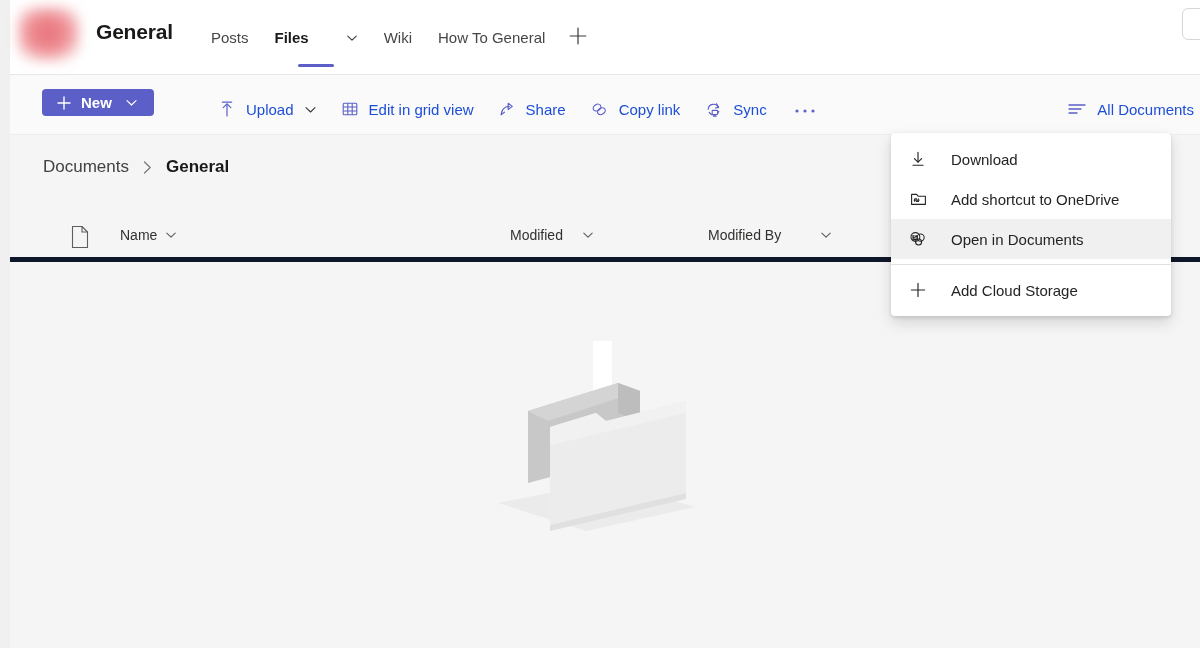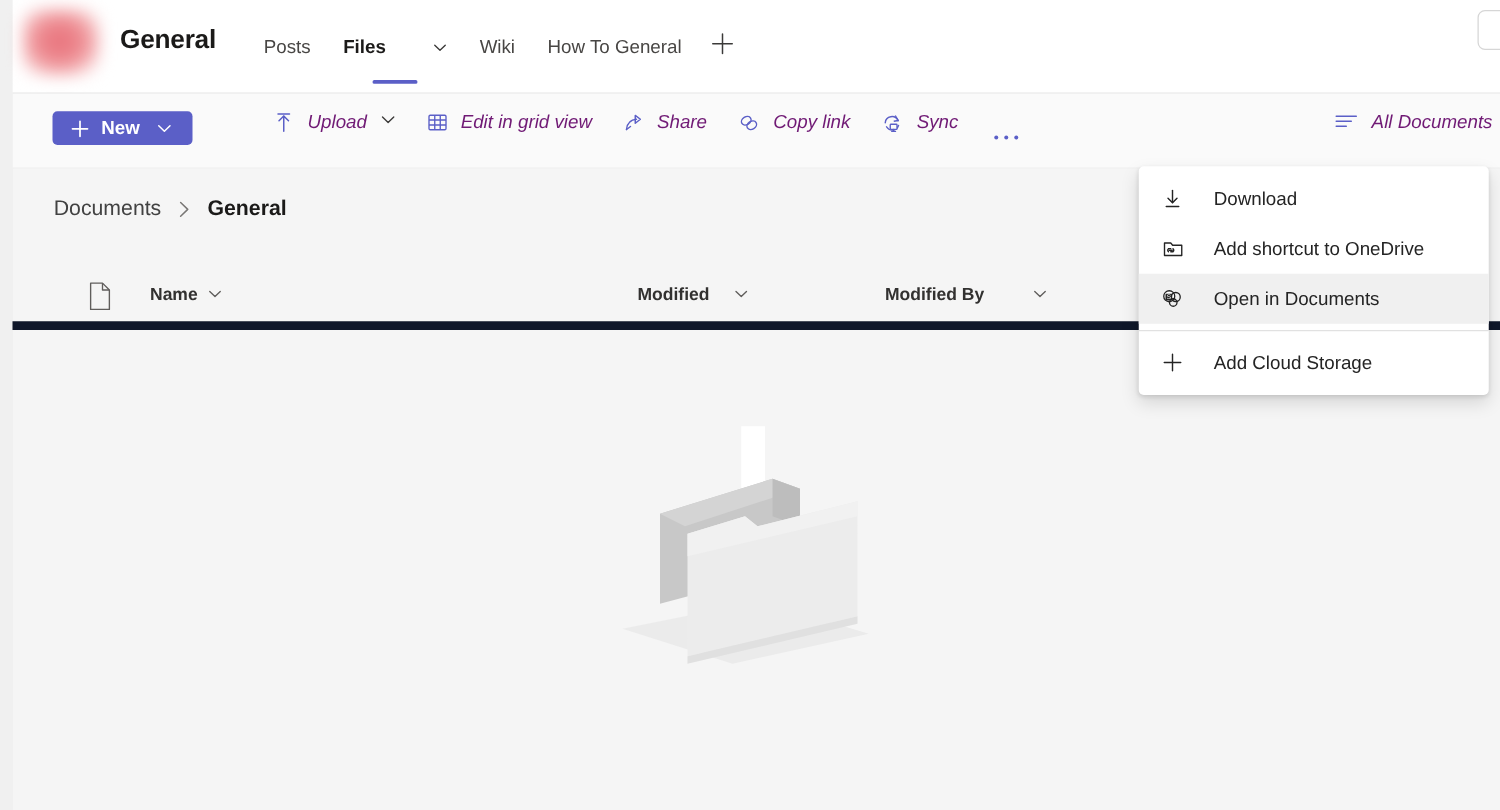--- a/index.html
+++ b/index.html
@@ -103,26 +103,25 @@
   }
   .cb-new .plus { margin-right: 9px; display: inline-flex; }
   .cb-new .chev { margin-left: 13px; display: inline-flex; }
 
   .cb-items {
     position: absolute; left: 196px; top: 14px;
     height: 40px;
     display: flex; align-items: center;
   }
   .cb-item {
-    display: flex; align-items: flex-start;
+    display: flex; align-items: center;
     height: 40px; padding: 0 12px;
-    font-size: 15px; color: #701a75;
+    font-size: 15px; color: #1d4ed8;
     cursor: pointer; border-radius: 4px;
     white-space: nowrap;
-    font-style: italic;
   }
   .cb-item .ic { display: inline-flex; margin-right: 10px; color: #5b5fc7; }
   .cb-item .chev { margin-left: 10px; display: inline-flex; color: #3b3a39; }
   .cb-ellipsis {
     display: flex; align-items: center; justify-content: center;
     height: 40px; width: 44px; margin-left: 4px;
     cursor: pointer; border-radius: 4px;
   }
   .cb-right {
     position: absolute; right: -6px; top: 14px;
@@ -141,22 +140,21 @@
     font-size: 17px;
   }
   .bc-link { color: #424242; cursor: pointer; }
   .bc-sep { margin: 0 13px; display: inline-flex; color: #797775; }
   .bc-current { color: #1b1a19; font-weight: bold; }
 
   
   .colheaders {
     position: absolute; left: 0; top: 80px;
     width: 1190px; height: 42px;
-    border-bottom: 7px solid #0f172a;
-    font-weight: bold;
+    border-bottom: 5px solid #0f172a;
   }
   .ch-fileicon { position: absolute; left: 60px; top: 10px; }
   .ch {
     position: absolute; top: 12px;
     display: flex; align-items: center;
     font-size: 14px; color: #323130; cursor: pointer;
   }
   .ch .chev { margin-left: 8px; display: inline-flex; color: #605e5c; }
   .ch-name { left: 110px; }
   .ch-modified { left: 500px; gap: 11px; }
@@ -165,21 +163,21 @@
   
   .emptystate {
     position: absolute; left: 0; top: 122px;
     width: 1190px; height: 391px;
     display: flex; align-items: center; justify-content: center;
   }
   .emptystate svg { display: block; margin-left: -10px; margin-top: -20px; }
 
   
   .menu {
-    position: absolute; left: 911px; top: 133px;
+    position: absolute; left: 891px; top: 133px;
     width: 280px;
     background: #ffffff;
     border-radius: 4px;
     box-shadow: 0 1.6px 3.6px rgba(0,0,0,0.11), 0 6.4px 14.4px rgba(0,0,0,0.13);
     padding: 6px 0 6px 0;
     box-sizing: border-box;
   }
   .menu-item {
     display: flex; align-items: center;
     height: 40px; padding: 0 14px 0 16px;

